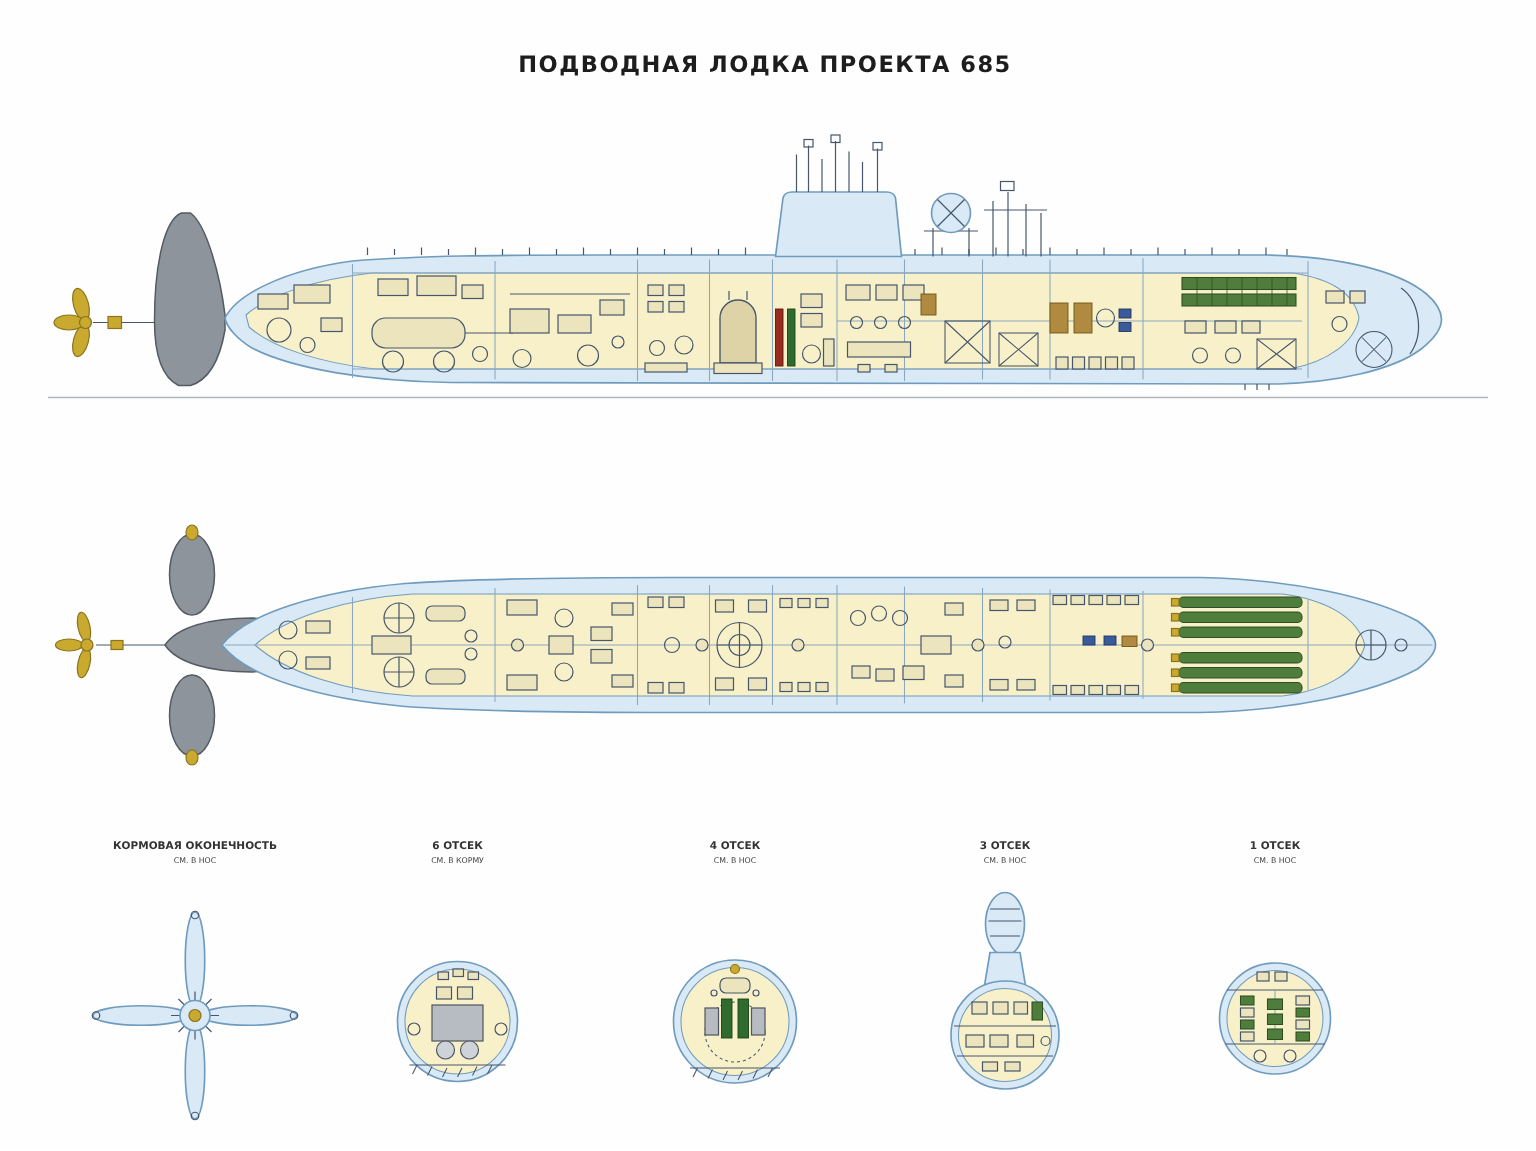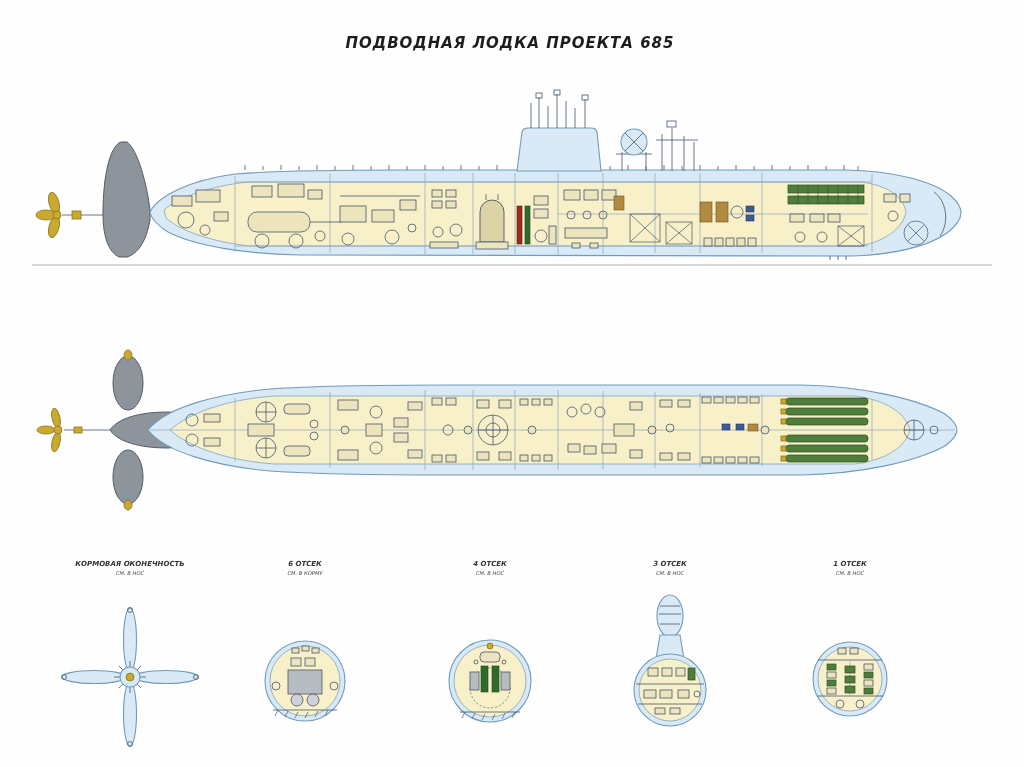--- a/index.html
+++ b/index.html
@@ -11,21 +11,21 @@
     --fin-fill:#8d949c;
     --fin-stroke:#555b63;
     --prop:#c9a92e;
     --green:#4f7d3c;
     --dgreen:#2f6b2f;
     --red:#9a2b1f;
     --tan:#b08a40;
     --wline:#b0b6ba;
   }
   html,body{margin:0;padding:0;width:1024px;height:767px;overflow:hidden;background:#fff;}
-  .canvas{position:relative;width:1024px;height:767px;background:var(--bg);font-family:"DejaVu Sans","Liberation Sans",sans-serif;font-style:italic;}
+  .canvas{position:relative;width:1024px;height:767px;background:var(--bg);font-family:"DejaVu Sans","Liberation Sans",sans-serif;}
   svg{display:block;}
   text{font-family:"DejaVu Sans","Liberation Sans",sans-serif;}
   .title-text{font-size:15px;font-weight:bold;fill:#1d1d1d;letter-spacing:1px;text-anchor:middle;}
   .sec-label{font-size:7px;font-weight:bold;fill:#333;text-anchor:middle;}
   .sec-sub{font-size:5.2px;fill:#444;text-anchor:middle;}
   .hull{fill:var(--hull-fill);stroke:var(--hull-stroke);stroke-width:1.1;}
   .interior{fill:var(--interior);stroke:var(--hull-stroke);stroke-width:0.7;}
   .mach{stroke:var(--mach);fill:none;stroke-width:0.8;}
   .machf{stroke:var(--mach);fill:#ece4bd;stroke-width:0.8;}
   .fin{fill:var(--fin-fill);stroke:var(--fin-stroke);stroke-width:1;}

